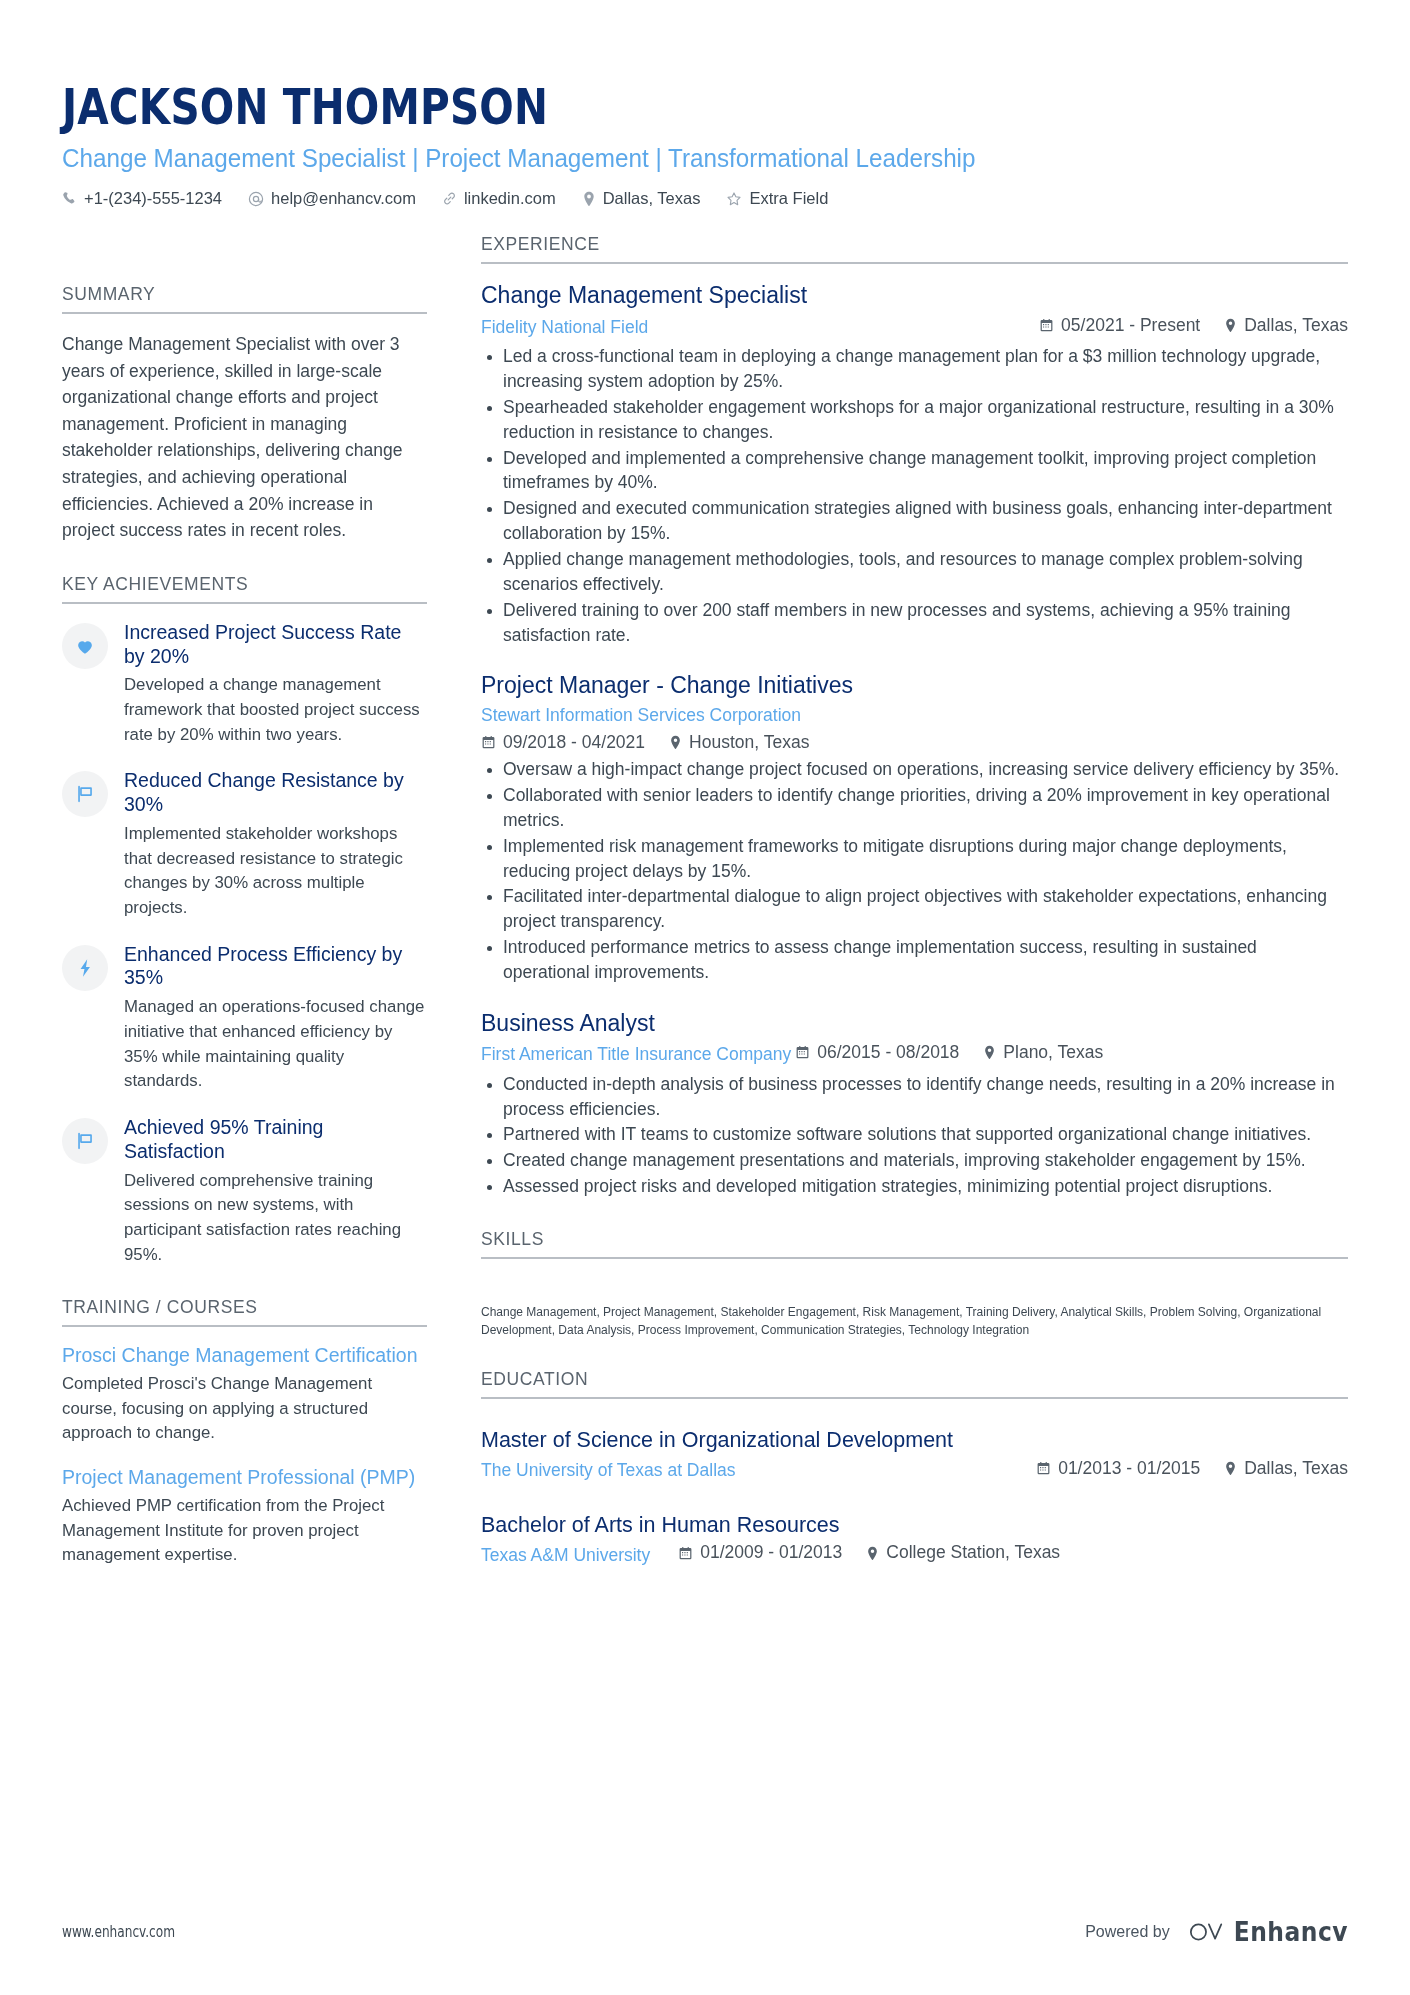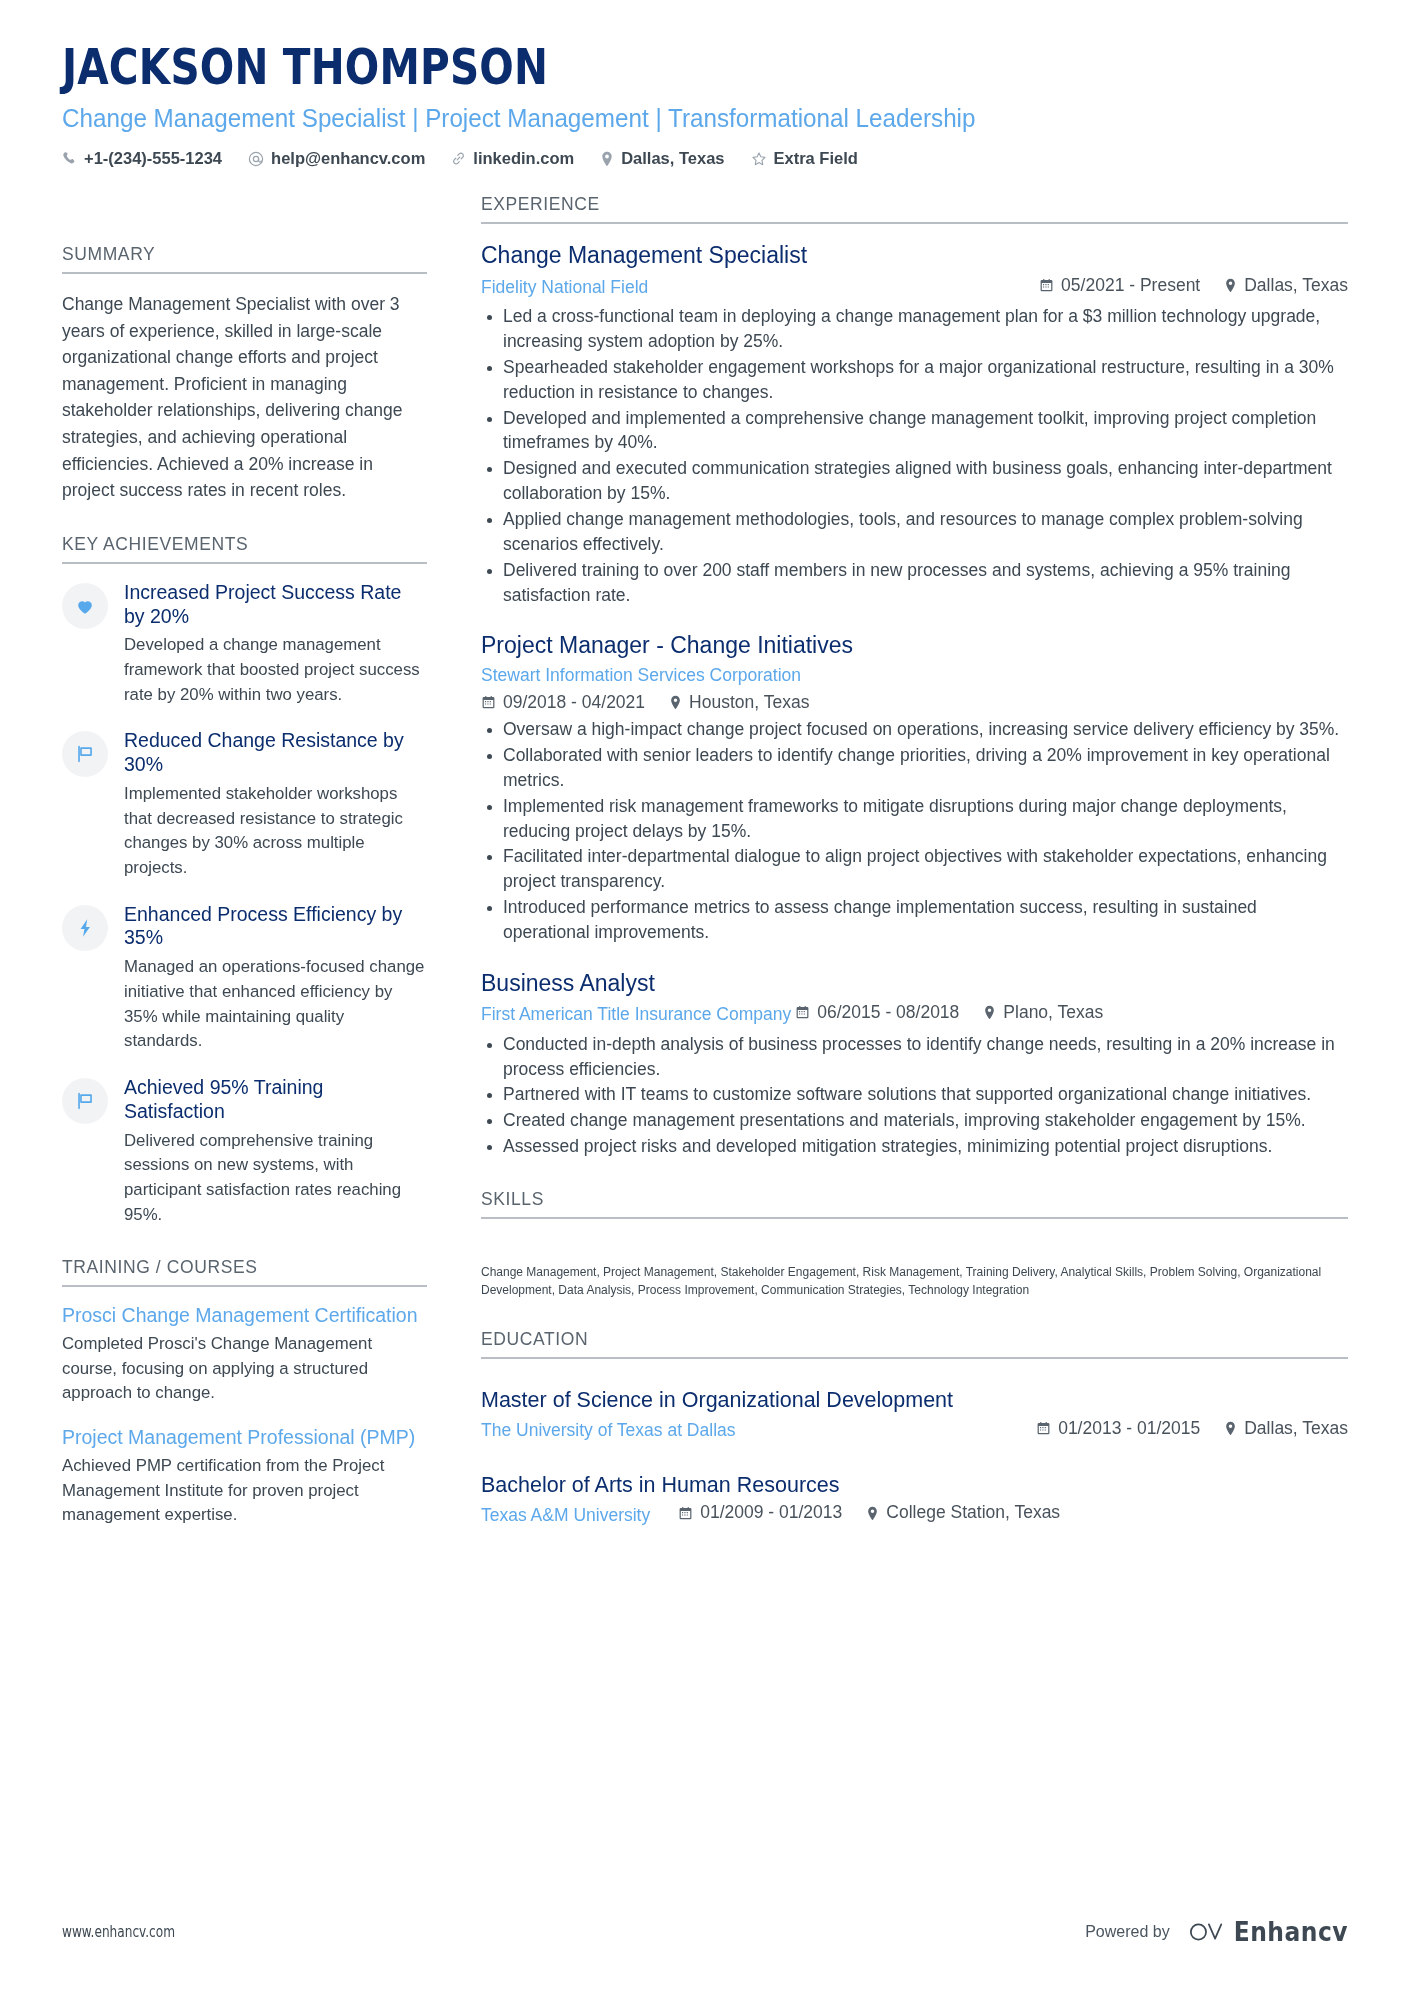--- a/index.html
+++ b/index.html
@@ -7,21 +7,21 @@
     width: 1410px;
     height: 1995px;
     background: #ffffff;
     font-family: "Liberation Sans", sans-serif;
   }
   .page {
     position: relative;
     width: 1410px;
     height: 1995px;
     background: #fff;
-    padding: 40px 62px 0 62px;
+    padding: 80px 62px 0 62px;
   }
   
   .name {
     font-family: "DejaVu Sans Condensed", "Liberation Sans Narrow", "Liberation Sans", sans-serif;
     font-size: 49px;
     font-weight: 700;
     letter-spacing: 0.2px;
     color: #0b2d6e;
     line-height: 1.16;
     transform: scaleX(0.92);
@@ -44,21 +44,20 @@
     align-items: center;
     gap: 0;
     font-size: 16.5px;
     color: #3d4852;
   }
   .contact-item {
     display: inline-flex;
     align-items: center;
     margin-right: 26px;
     white-space: nowrap;
-    font-weight: bold;
   }
   .contact-item .ci {
     color: #9aa3ad;
     margin-right: 7px;
     display: inline-flex;
     align-items: center;
     font-size: 15px;
   }
   .contact-item .ci svg { display: block; }
 

